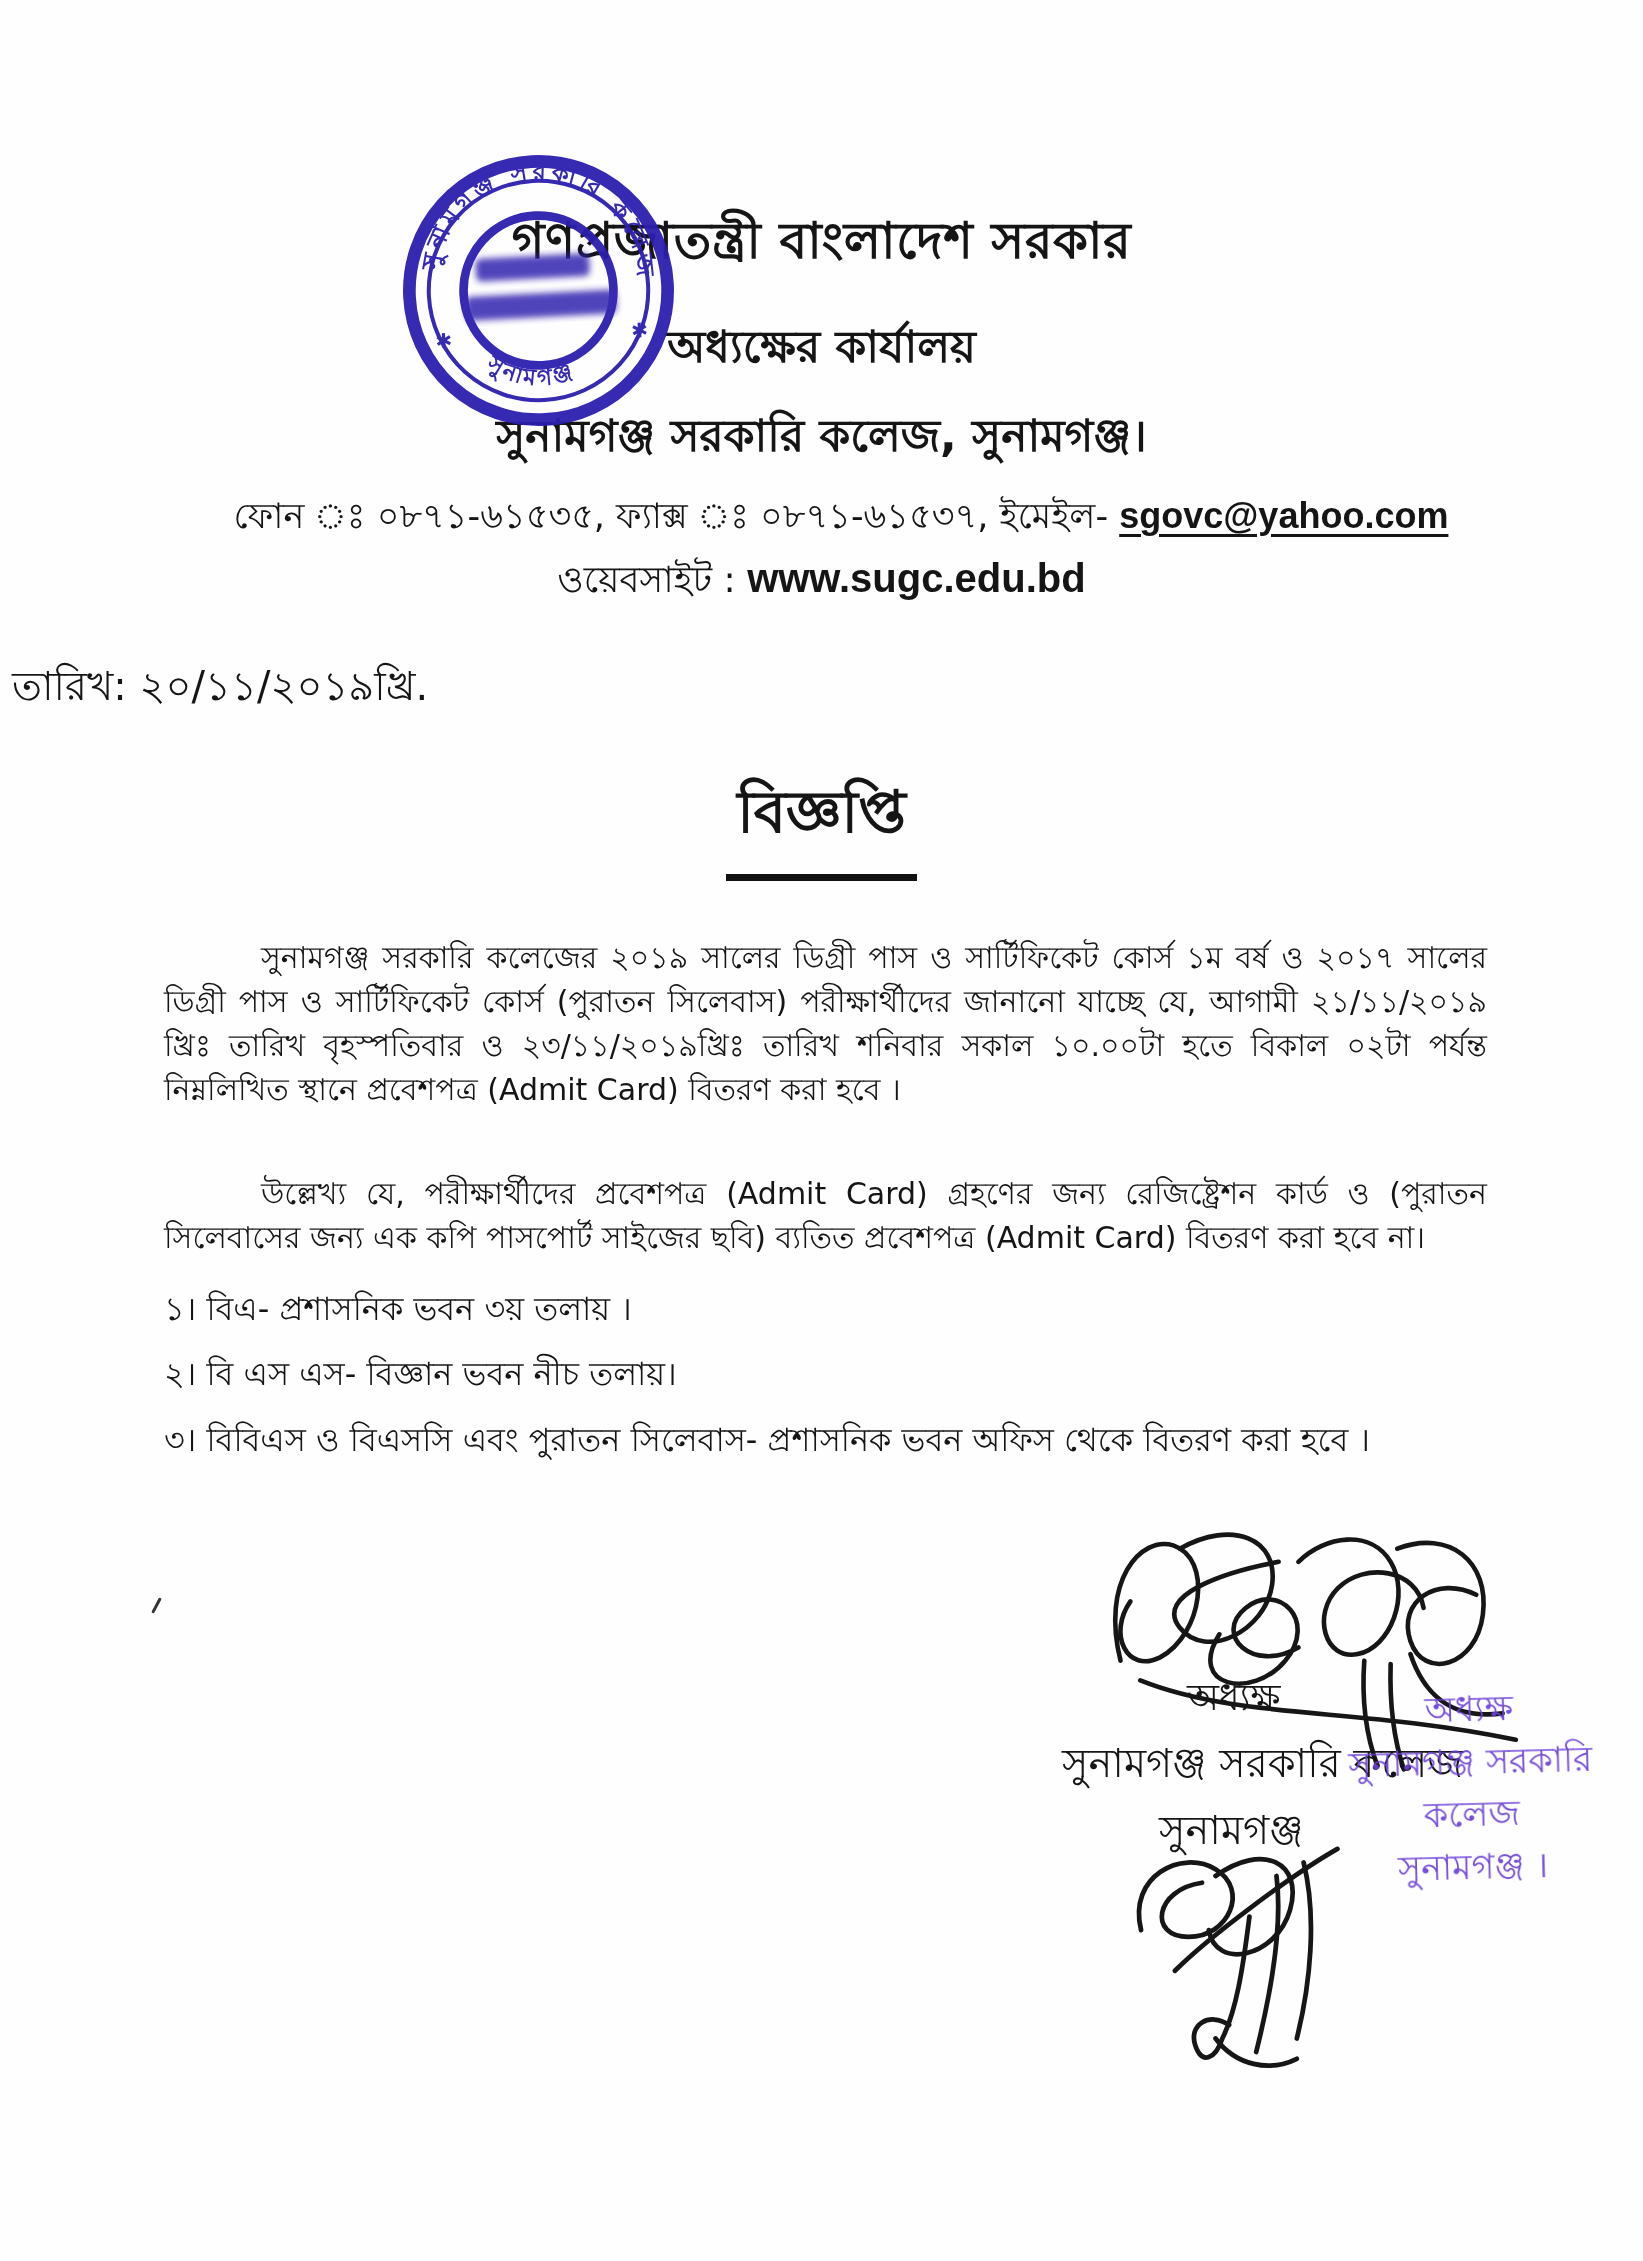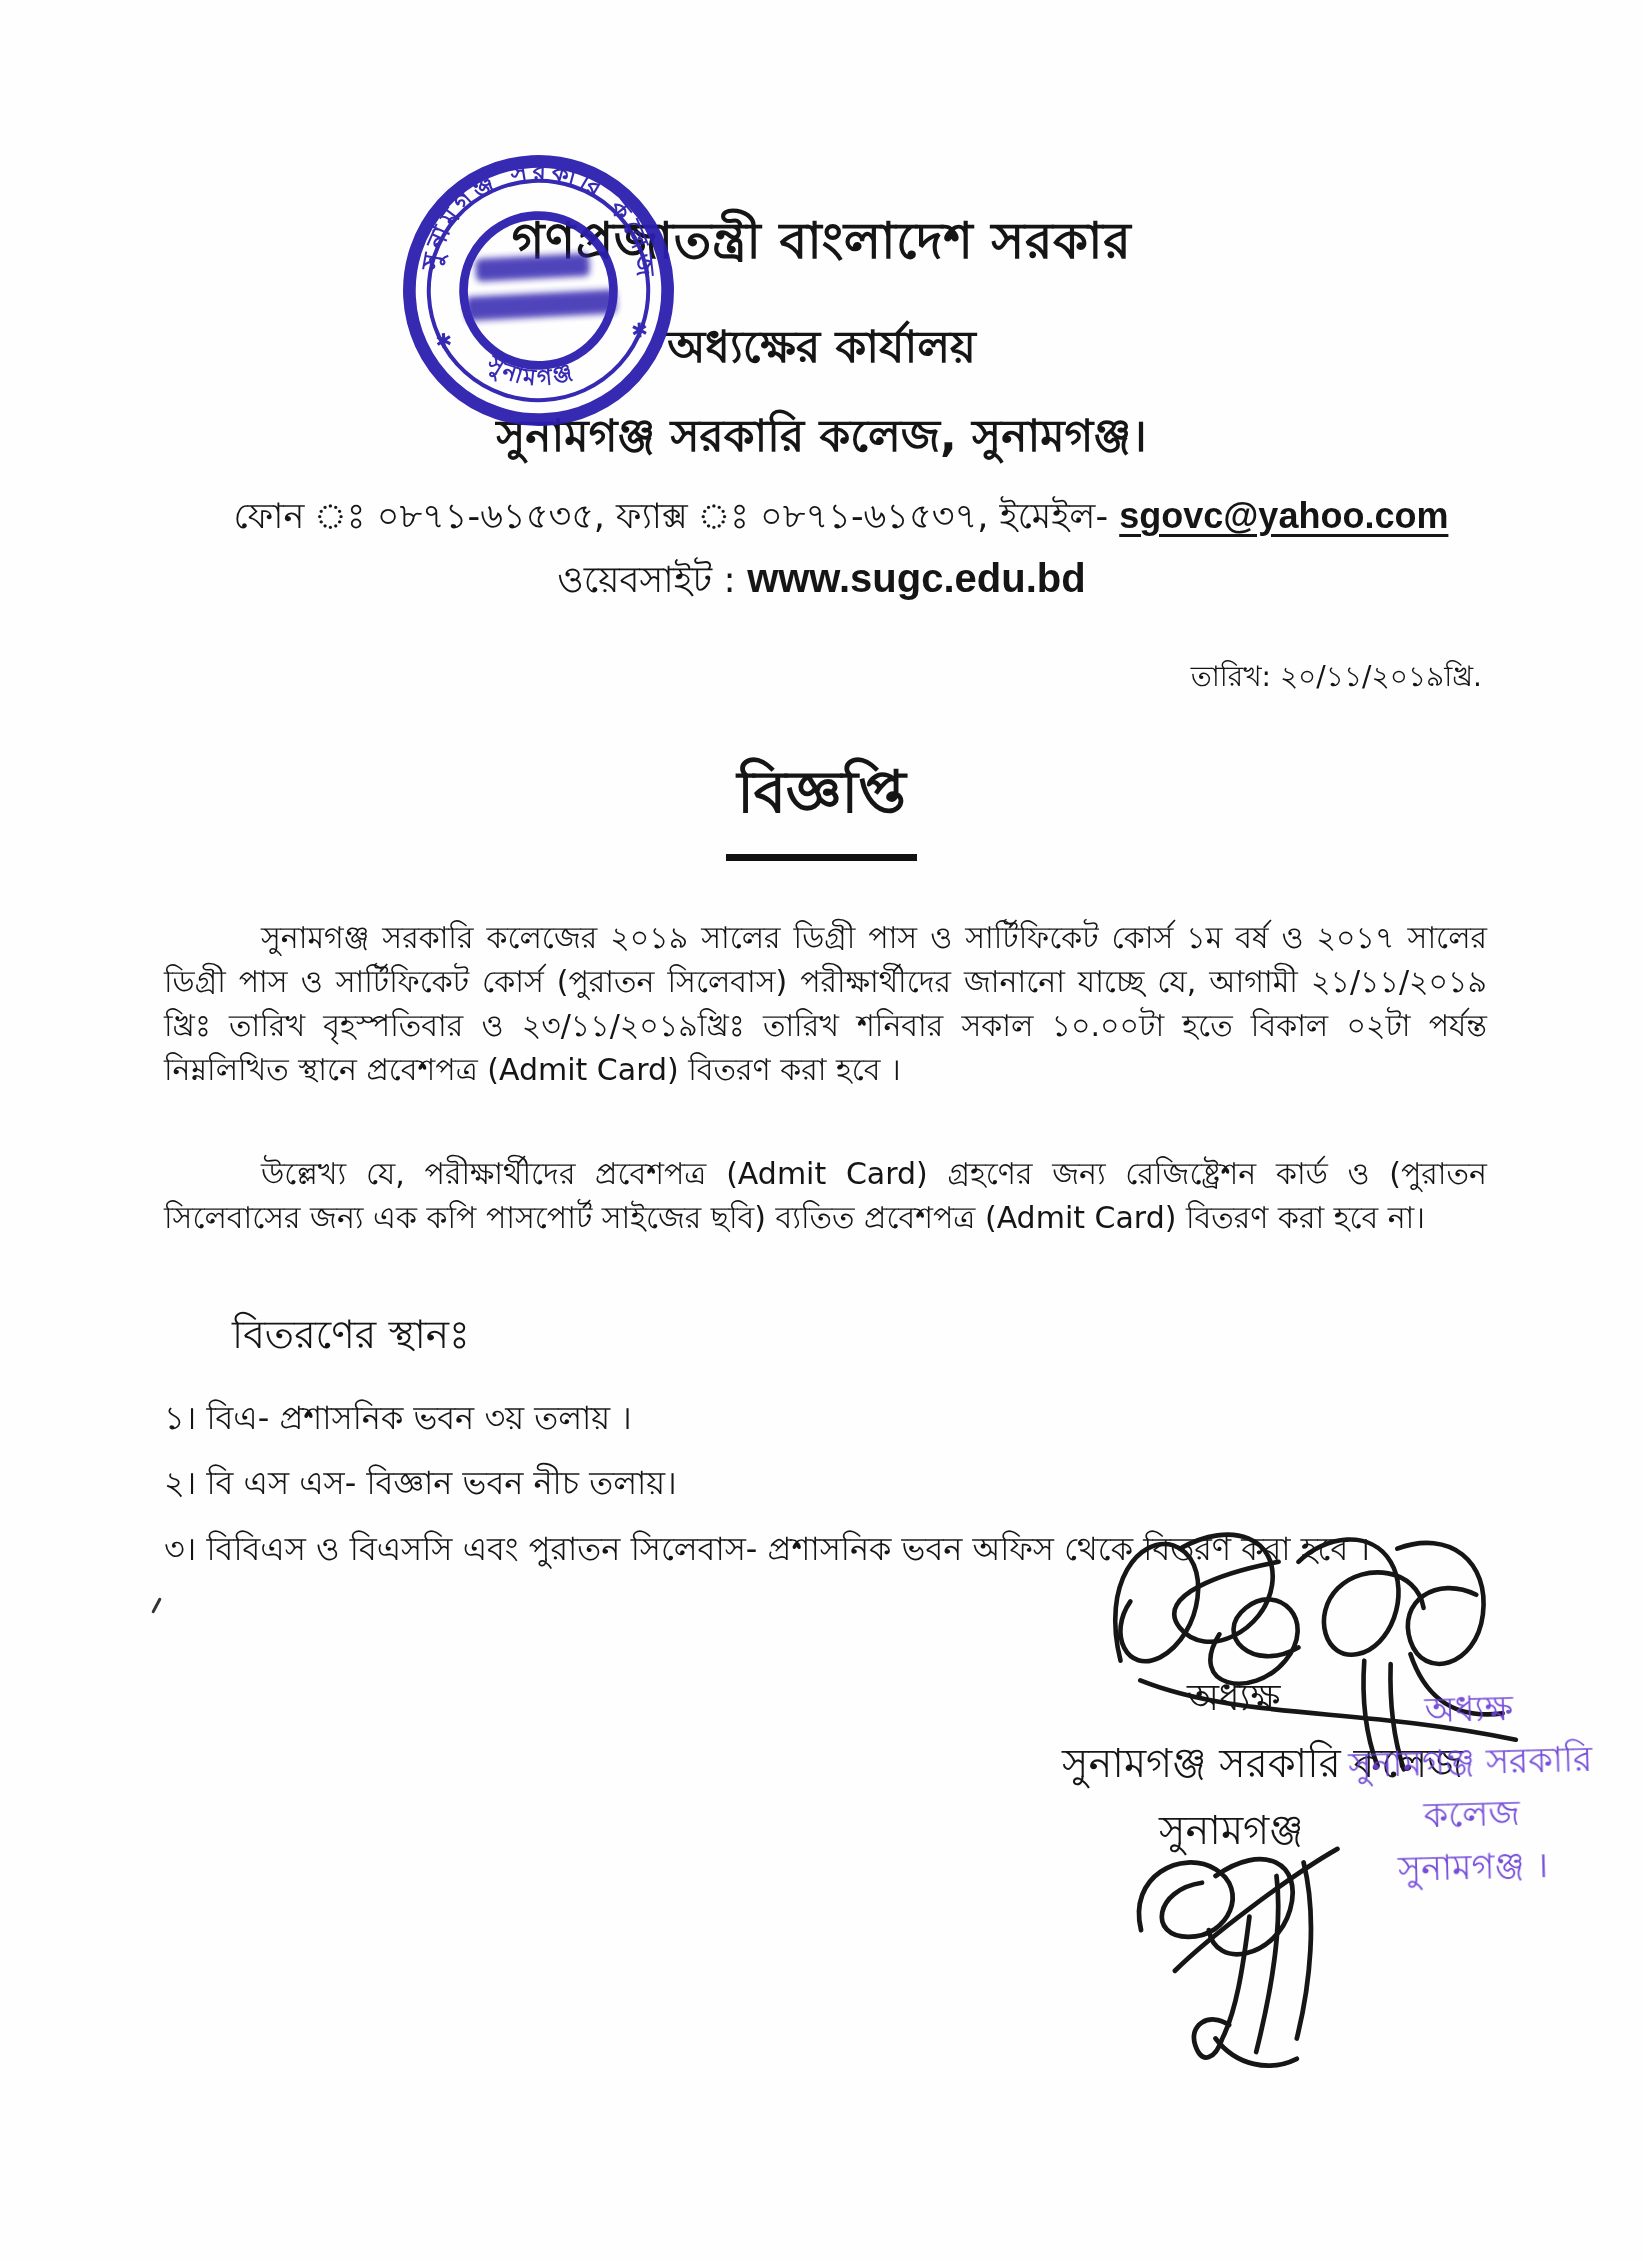--- a/index.html
+++ b/index.html
@@ -28,21 +28,21 @@
   .h-office  { font-size:44px; font-weight:600; margin-top:28px; }
   .h-college { font-size:44px; font-weight:600; margin-top:15.5px; }
   .h-contact { font-size:35px; margin-top:13px;margin-left:39px; }
   .h-email   { font-family:"Liberation Sans", sans-serif; font-weight:bold;
                text-decoration:underline; text-underline-offset:6.4px;
                text-decoration-thickness:3.2px; font-size:36px; }
   .h-site    { font-size:36px; margin-top:4px; }
   .h-url     { font-family:"Liberation Sans", sans-serif; font-weight:bold; font-size:40px; }
 
   
-  .date-line { text-align:right; margin:43px 161px 0 4px; font-size:28px; }
+  .date-line { margin:43px 161px 0 12px; font-size:40px; }
 
   
   .title-wrap { text-align:center; margin-top:46px; }
   .notice-title {
     display:inline-block; font-size:58px; font-weight:700;
     border-bottom:7px solid #111; padding:0 11.6px 9px;
   }
 
   
   .body-para {
@@ -120,21 +120,20 @@
 
   <div class="date-line">তারিখ: ২০/১১/২০১৯খ্রি.</div>
 
   <div class="title-wrap">
     <span class="notice-title">বিজ্ঞপ্তি</span>
   </div>
 
   <p class="body-para">সুনামগঞ্জ সরকারি কলেজের ২০১৯ সালের ডিগ্রী পাস ও সার্টিফিকেট কোর্স ১ম বর্ষ ও ২০১৭ সালের ডিগ্রী পাস ও সার্টিফিকেট কোর্স (পুরাতন সিলেবাস) পরীক্ষার্থীদের জানানো যাচ্ছে যে, আগামী ২১/১১/২০১৯ খ্রিঃ তারিখ বৃহস্পতিবার ও ২৩/১১/২০১৯খ্রিঃ তারিখ শনিবার সকাল ১০.০০টা হতে বিকাল ০২টা পর্যন্ত নিম্নলিখিত স্থানে প্রবেশপত্র (Admit Card) বিতরণ করা হবে ।</p>
   <p class="body-para second">উল্লেখ্য যে, পরীক্ষার্থীদের প্রবেশপত্র (Admit Card) গ্রহণের জন্য রেজিষ্ট্রেশন কার্ড ও (পুরাতন সিলেবাসের জন্য এক কপি পাসপোর্ট সাইজের ছবি) ব্যতিত প্রবেশপত্র (Admit Card) বিতরণ করা হবে না।</p>
 
-  <div class="dist-heading">বিতরণের স্থানঃ</div>
   <ul class="dist-list">
     <li>১। বিএ- প্রশাসনিক ভবন ৩য় তলায়  ।</li>
     <li>২। বি এস এস- বিজ্ঞান ভবন নীচ তলায়।</li>
     <li>৩। বিবিএস  ও  বিএসসি  এবং পুরাতন সিলেবাস- প্রশাসনিক ভবন অফিস থেকে বিতরণ করা হবে  ।</li>
   </ul>
 
   <div class="stray-mark"></div>
 
   <svg class="sig-scribble1" viewBox="0 0 680 380" xmlns="http://www.w3.org/2000/svg" fill="none" stroke="#161616" stroke-width="7" stroke-linecap="round">
     <path d="M60,210 C30,90 90,20 140,35 C200,55 185,170 120,205 C70,230 40,170 75,120"></path>

